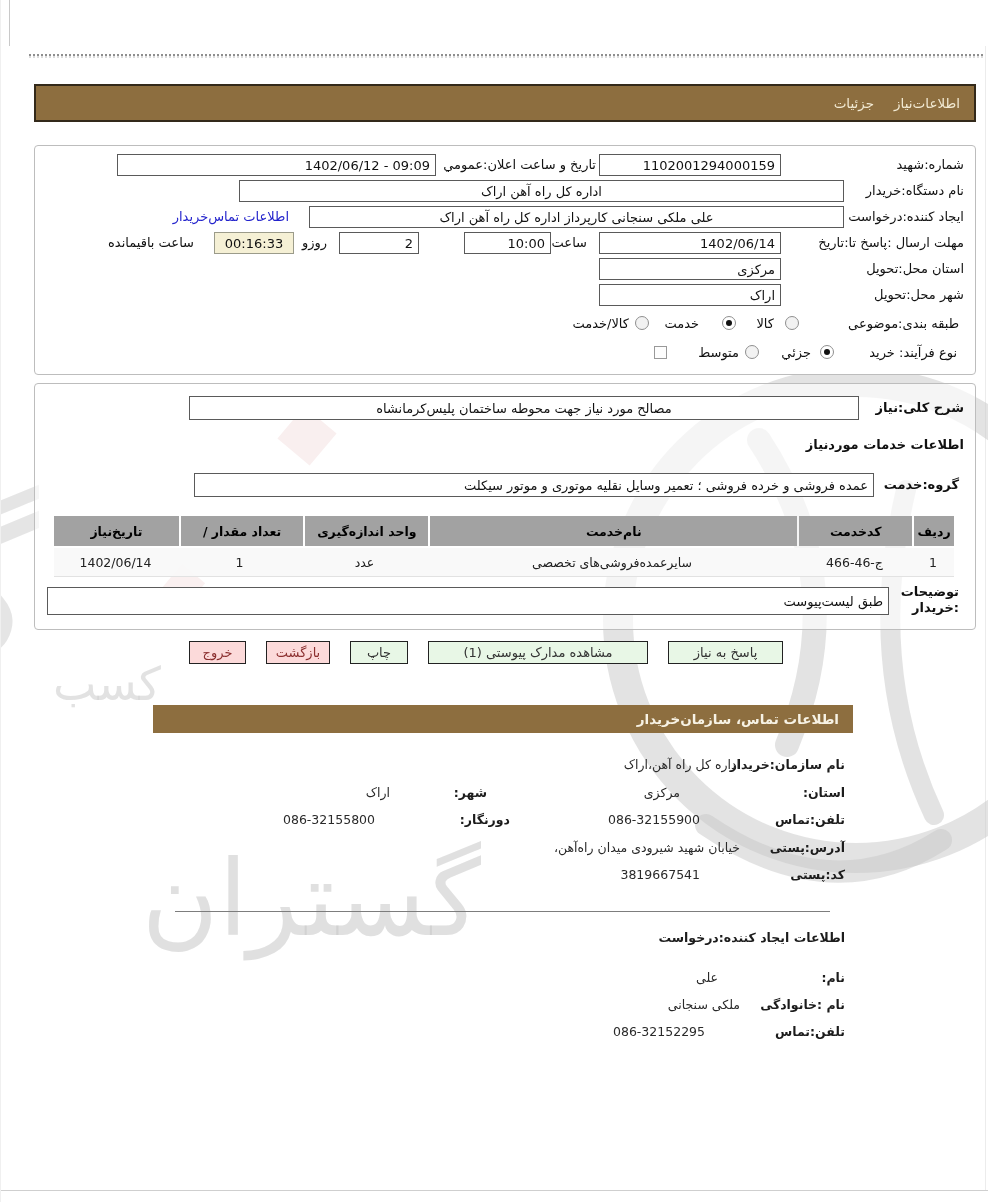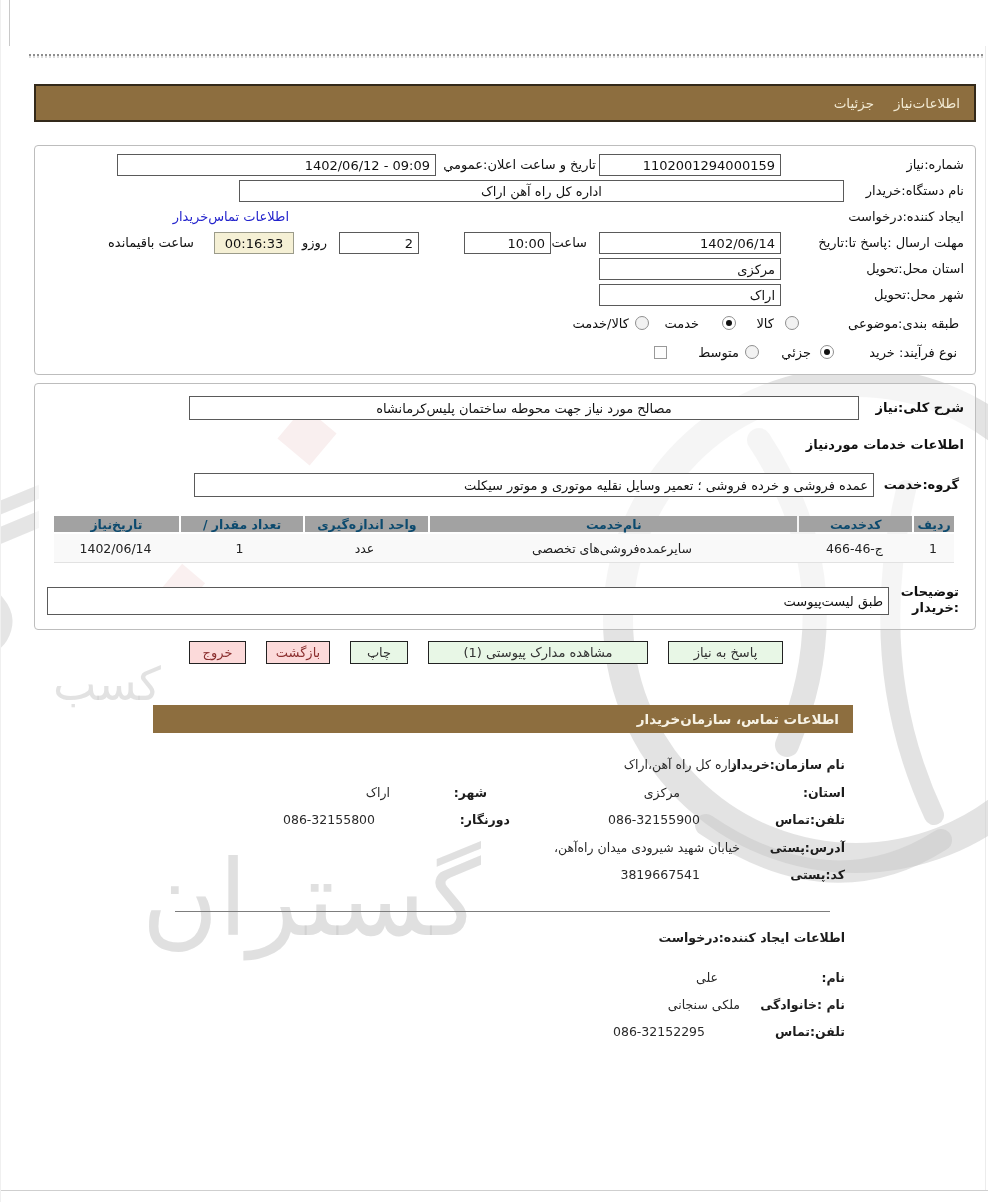--- a/index.html
+++ b/index.html
@@ -40,21 +40,21 @@
   .radio { position:absolute; width:14px; height:14px; border:1px solid #8f8f8f; border-radius:50%;
            background:#f2f2f2; }
   .radio.checked { background:#fff; }
   .radio.checked::after { content:''; position:absolute; left:3px; top:3px; width:6px; height:6px;
            background:#111; border-radius:50%; }
   .checkbox { position:absolute; width:13px; height:13px; border:1px solid #999; background:#fdfdfd; }
 
   
   .tbl { position:absolute; right:21px; top:132px; width:900px; font-size:12.5px; z-index:2; }
   .tbl .hrow { display:flex; }
-  .tbl .hcell { background:#a2a2a2; color:#0c4a6e; font-weight:bold; height:16px;
+  .tbl .hcell { background:#a2a2a2; color:#000000; font-weight:bold; height:30px;
                 display:flex; align-items:center; justify-content:center; margin-left:2px; }
   .tbl .hcell:last-child { margin-left:0; }
   .tbl .drow { display:flex; margin-top:2px; background:rgba(248,248,248,.92); border-bottom:1px solid #e2e2e2; }
   .tbl .dcell { height:28px; display:flex; align-items:center; justify-content:center; color:#222; }
   .c0{width:40px;text-align:right;} .c1{width:113px;} .c2{width:368px;} .c3{width:123px;} .c4{width:123px;} .c5{width:125px;}
   .drow .c0{width:42px;} .drow .c1{width:115px;} .drow .c2{width:370px;} .drow .c3{width:125px;} .drow .c4{width:125px;} .drow .c5{width:123px;}
 
   
   .btnrow { position:absolute; left:0; right:0; top:641px; display:flex; direction:rtl;
             gap:20px; padding-right:205px; z-index:2; }
@@ -98,29 +98,30 @@
     <rect x="168" y="215" width="30" height="30" transform="rotate(40 183 230)" fill="#dfa9a9" fill-opacity="0.5"></rect>
   </svg>
 
   <div class="tabbar">
     <span class="tab">اطلاعات‌نیاز</span>
     <span class="tab">جزئیات</span>
   </div>
 
   <div class="panel" id="panel1">
 
-    <span class="lbl" style="right:11px;top:11px">شماره:نیاز</span>
+    <span class="lbl" style="right:11px;top:11px">شماره:شهید</span>
     <div class="box ltr" style="right:194px;top:8px;width:182px">1102001294000159</div>
     <span class="lbl" style="right:379px;top:11px">تاریخ و ساعت اعلان:عمومي</span>
     <div class="box ltr" style="right:539px;top:8px;width:319px">1402/06/12 - 09:09</div>
 
     <span class="lbl" style="right:11px;top:37px">نام دستگاه:خریدار</span>
     <div class="box center" style="right:131px;top:34px;width:605px">اداره کل راه آهن اراک</div>
 
     <span class="lbl" style="right:11px;top:63px">ایجاد کننده:درخواست</span>
+    <div class="box center" style="right:131px;top:60px;width:535px">علی ملکی سنجانی کارپرداز اداره کل راه آهن اراک</div>
     <span class="link" style="right:686px;top:63px">اطلاعات تماس‌خریدار</span>
 
     <span class="lbl" style="right:11px;top:89px">مهلت ارسال :پاسخ تا:تاریخ</span>
     <div class="box rt" style="right:194px;top:86px;width:182px">1402/06/14</div>
     <span class="lbl" style="right:388px;top:89px">ساعت</span>
     <div class="box rt" style="right:424px;top:86px;width:87px">10:00</div>
     <span class="lbl" style="right:648px;top:89px">روزو</span>
     <div class="box rt" style="right:556px;top:86px;width:80px">2</div>
     <div class="box beige" style="right:681px;top:86px;width:80px">00:16:33</div>
     <span class="lbl" style="right:781px;top:89px">ساعت باقیمانده</span>

